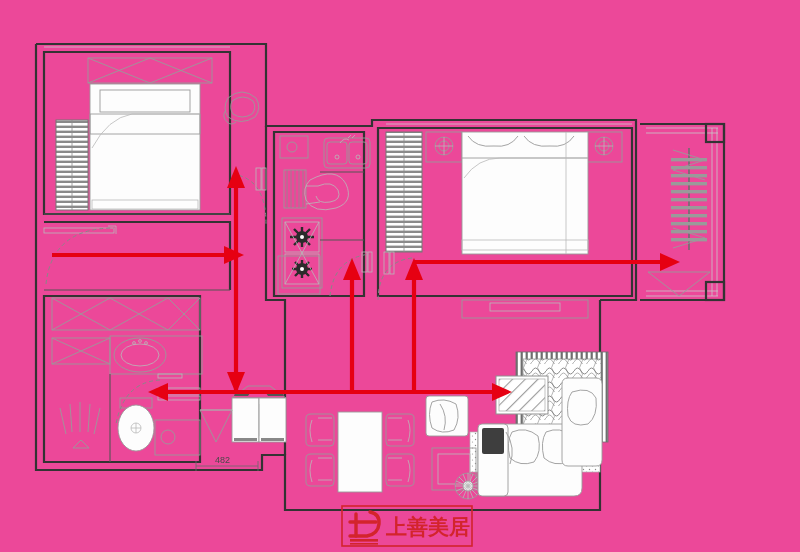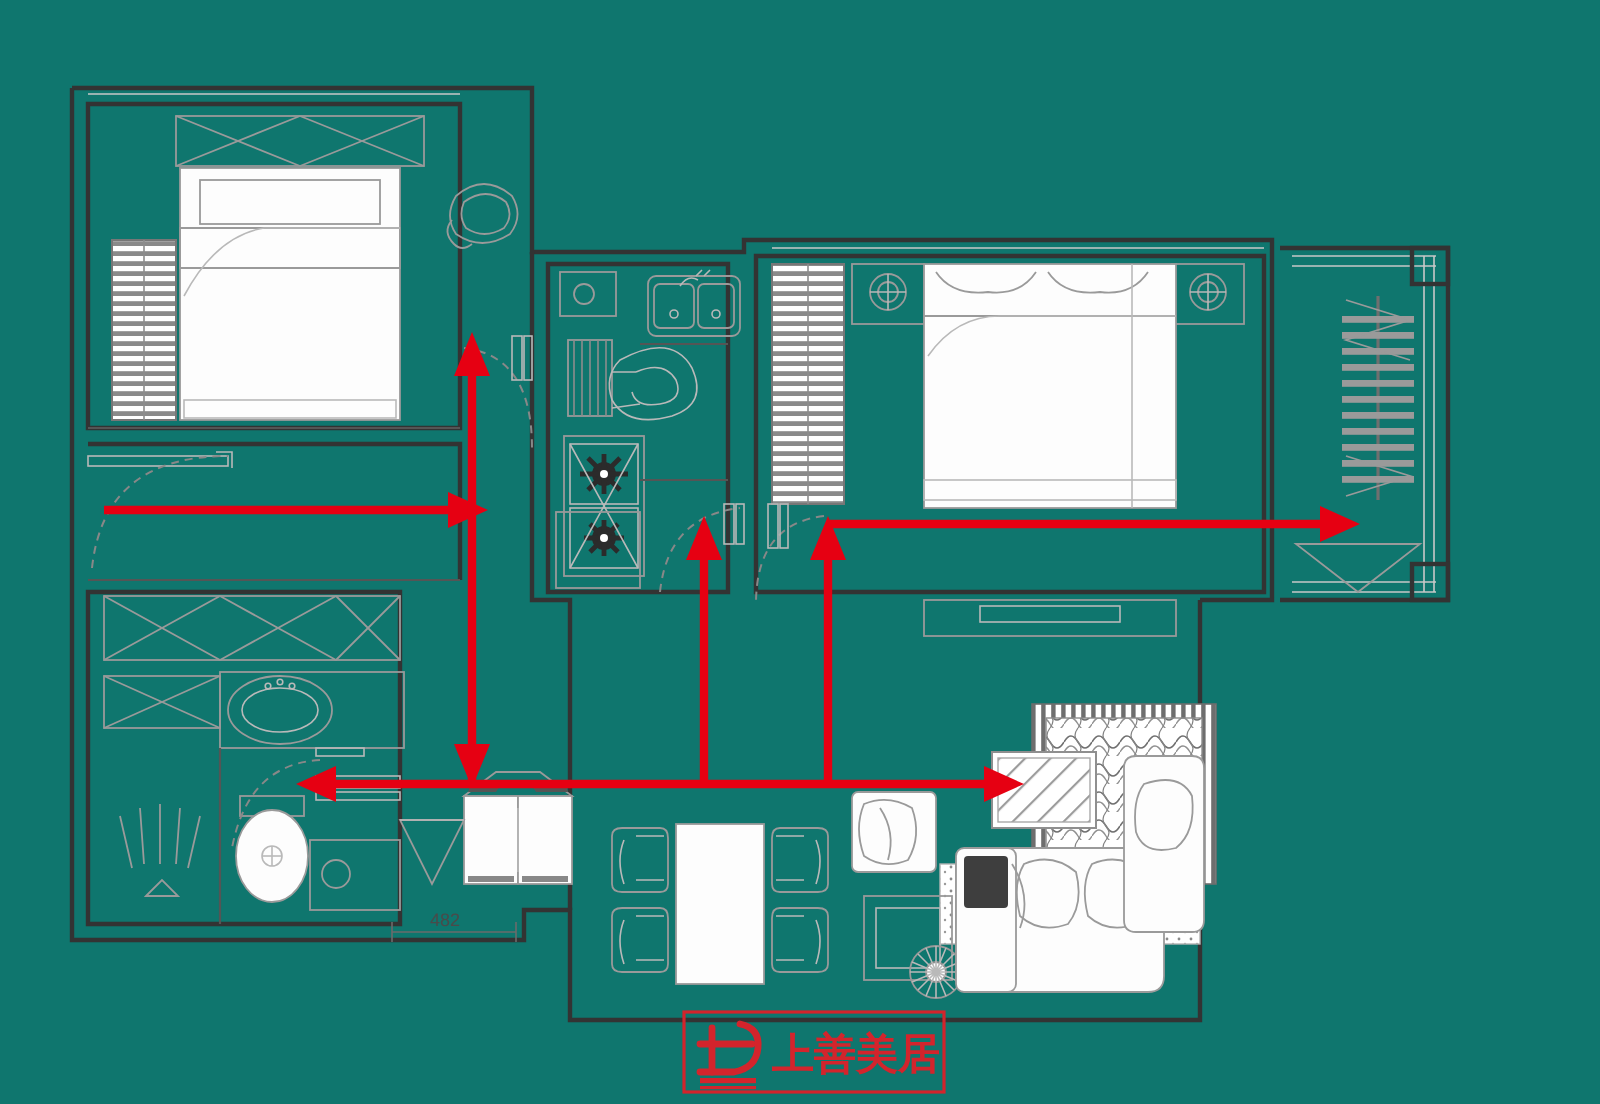--- a/index.html
+++ b/index.html
@@ -12,21 +12,21 @@
     height: 552px;
     font-family: "Liberation Sans", sans-serif;
     overflow: hidden;
     position: relative;
   }
   #plan-root {
     position: absolute;
     left: 0; top: 0;
     width: 800px;
     height: 552px;
-    background: #0f766e;
+    background: #ec4899;
   }
   svg#floorplan {
     display: block;
     width: 800px;
     height: 552px;
   }
   .wall      { fill: none; stroke: #333333; stroke-width: 2.2; }
   .wall-thin { fill: none; stroke: #555555; stroke-width: 1.1; }
   .furn      { fill: none; stroke: #9a9a9a; stroke-width: 0.9; }
   .furn-fill { fill: #fdfdfd; stroke: #9a9a9a; stroke-width: 0.9; }

